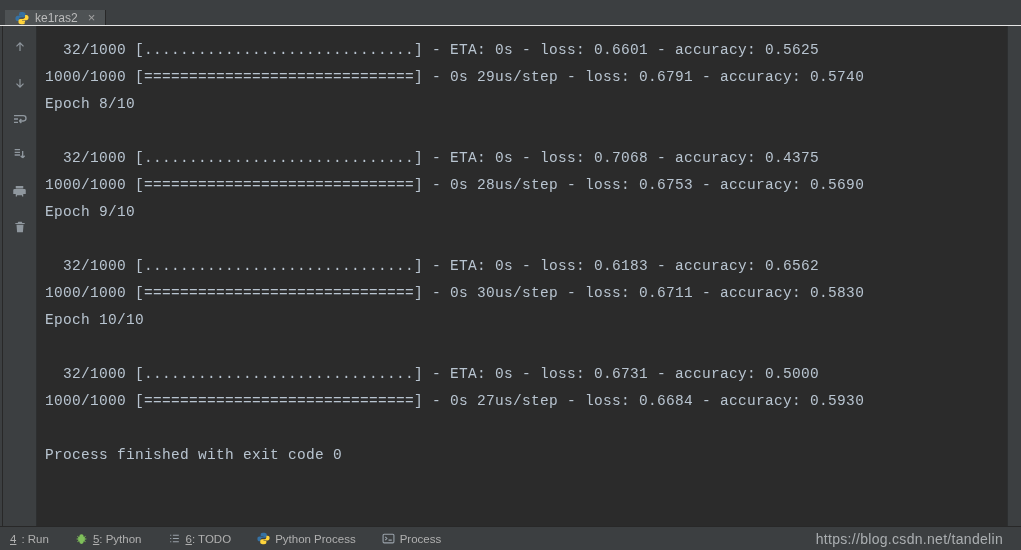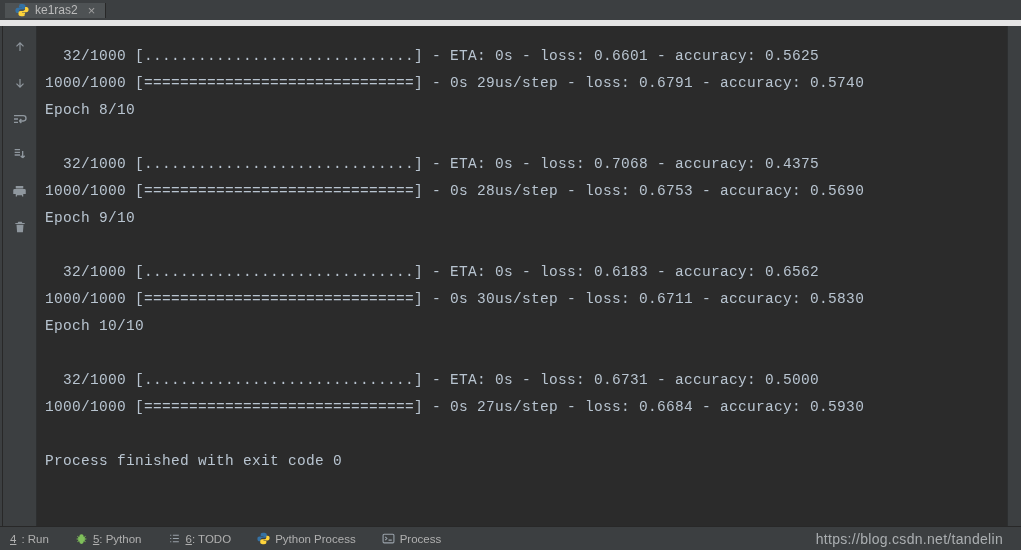--- a/index.html
+++ b/index.html
@@ -8,23 +8,23 @@
     background: #2b2b2b;
     font-family: "Segoe UI", Arial, sans-serif;
     font-size: 12px;
     color: #a9b7c6;
     display: flex;
     flex-direction: column;
   }
   .tab-bar {
     height: 26px;
     background: #3c3f41;
-    border-bottom: 6px solid #e5e5e5;
-    display: flex;
-    align-items: center;
+    border-bottom: 1px solid #e5e5e5;
+    display: flex;
+    align-items: flex-end;
     padding-left: 5px;
   }
   .tab {
     display: flex;
     align-items: center;
     gap: 6px;
     padding: 0 10px;
     background: #4e5254;
     color: #bbbbbb;
     border-right: 1px solid #282828;
@@ -57,21 +57,21 @@
   }
   .tool-btn {
     width: 22px; height: 22px;
     display: flex; align-items: center; justify-content: center;
     color: #9aa3ab;
     cursor: pointer;
   }
   .console {
     flex: 1;
     background: #2b2b2b;
-    padding: 17px 8px 8px 8px;
+    padding: 11px 8px 8px 8px;
     overflow: hidden;
     position: relative;
   }
   .console pre {
     font-family: "Consolas", "Courier New", monospace;
     font-size: 14.5px;
     line-height: 27px;
     color: #b8c4d0;
     white-space: pre;
     letter-spacing: 0.3px;

